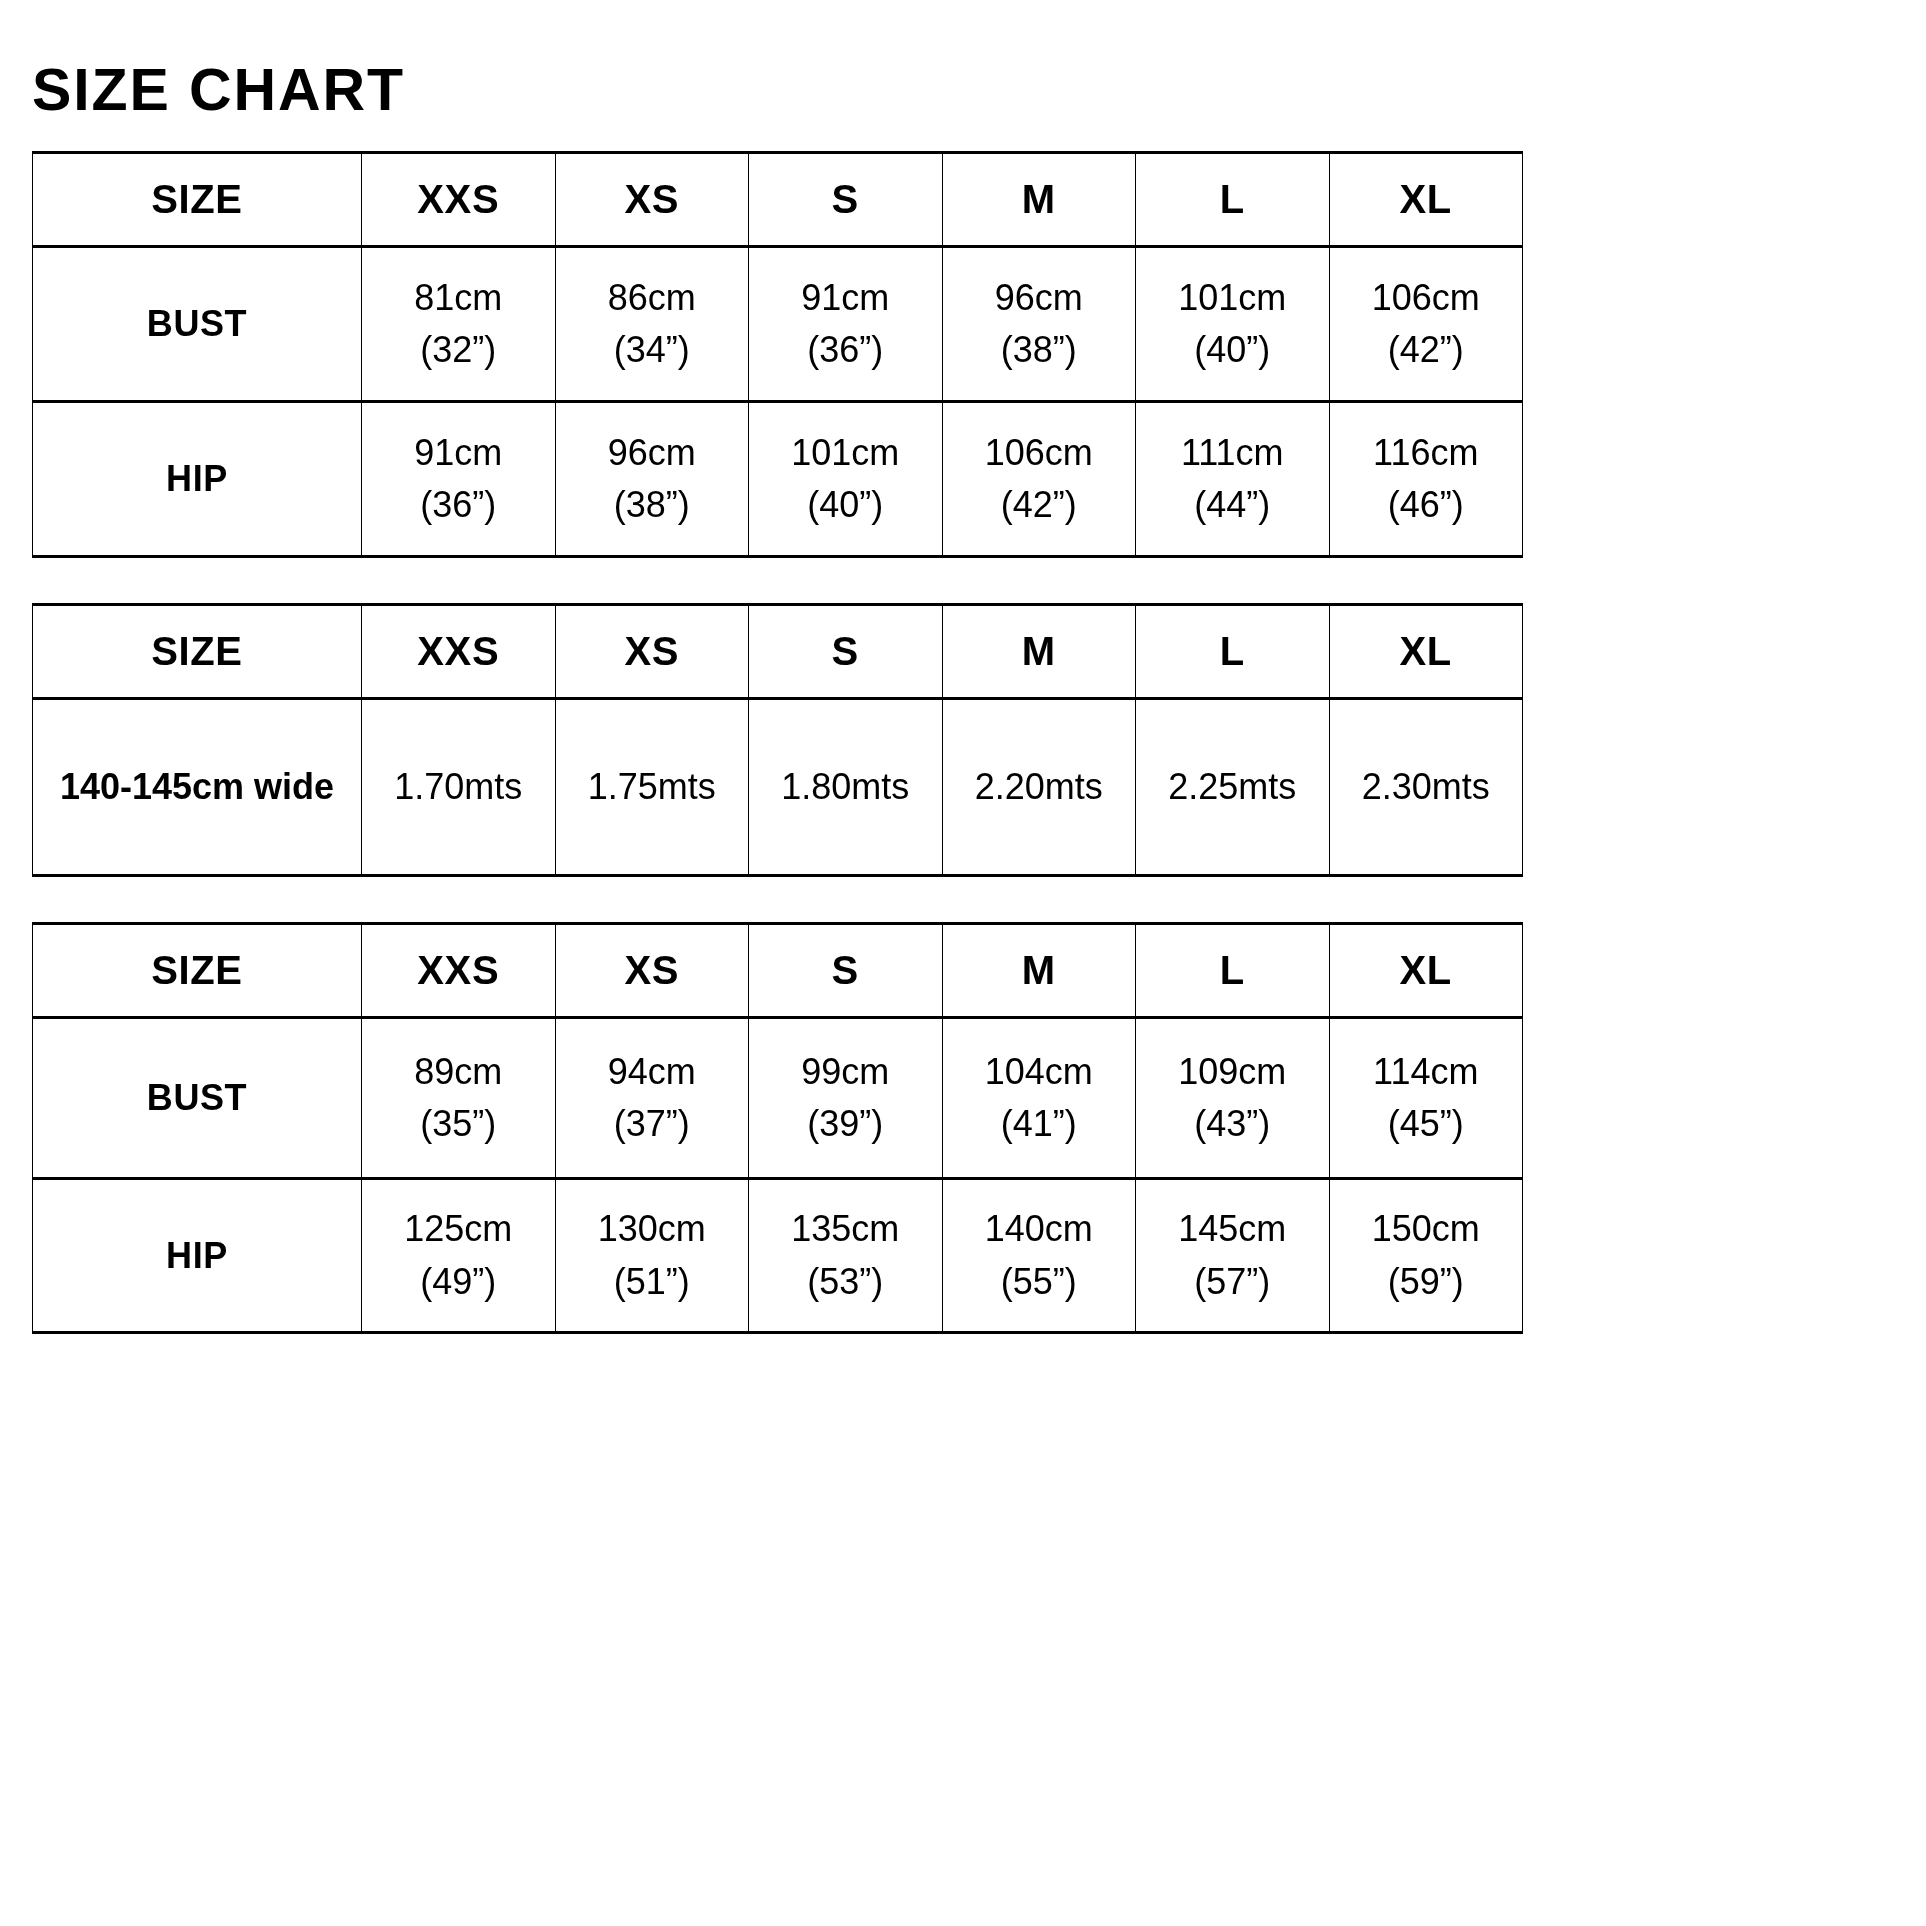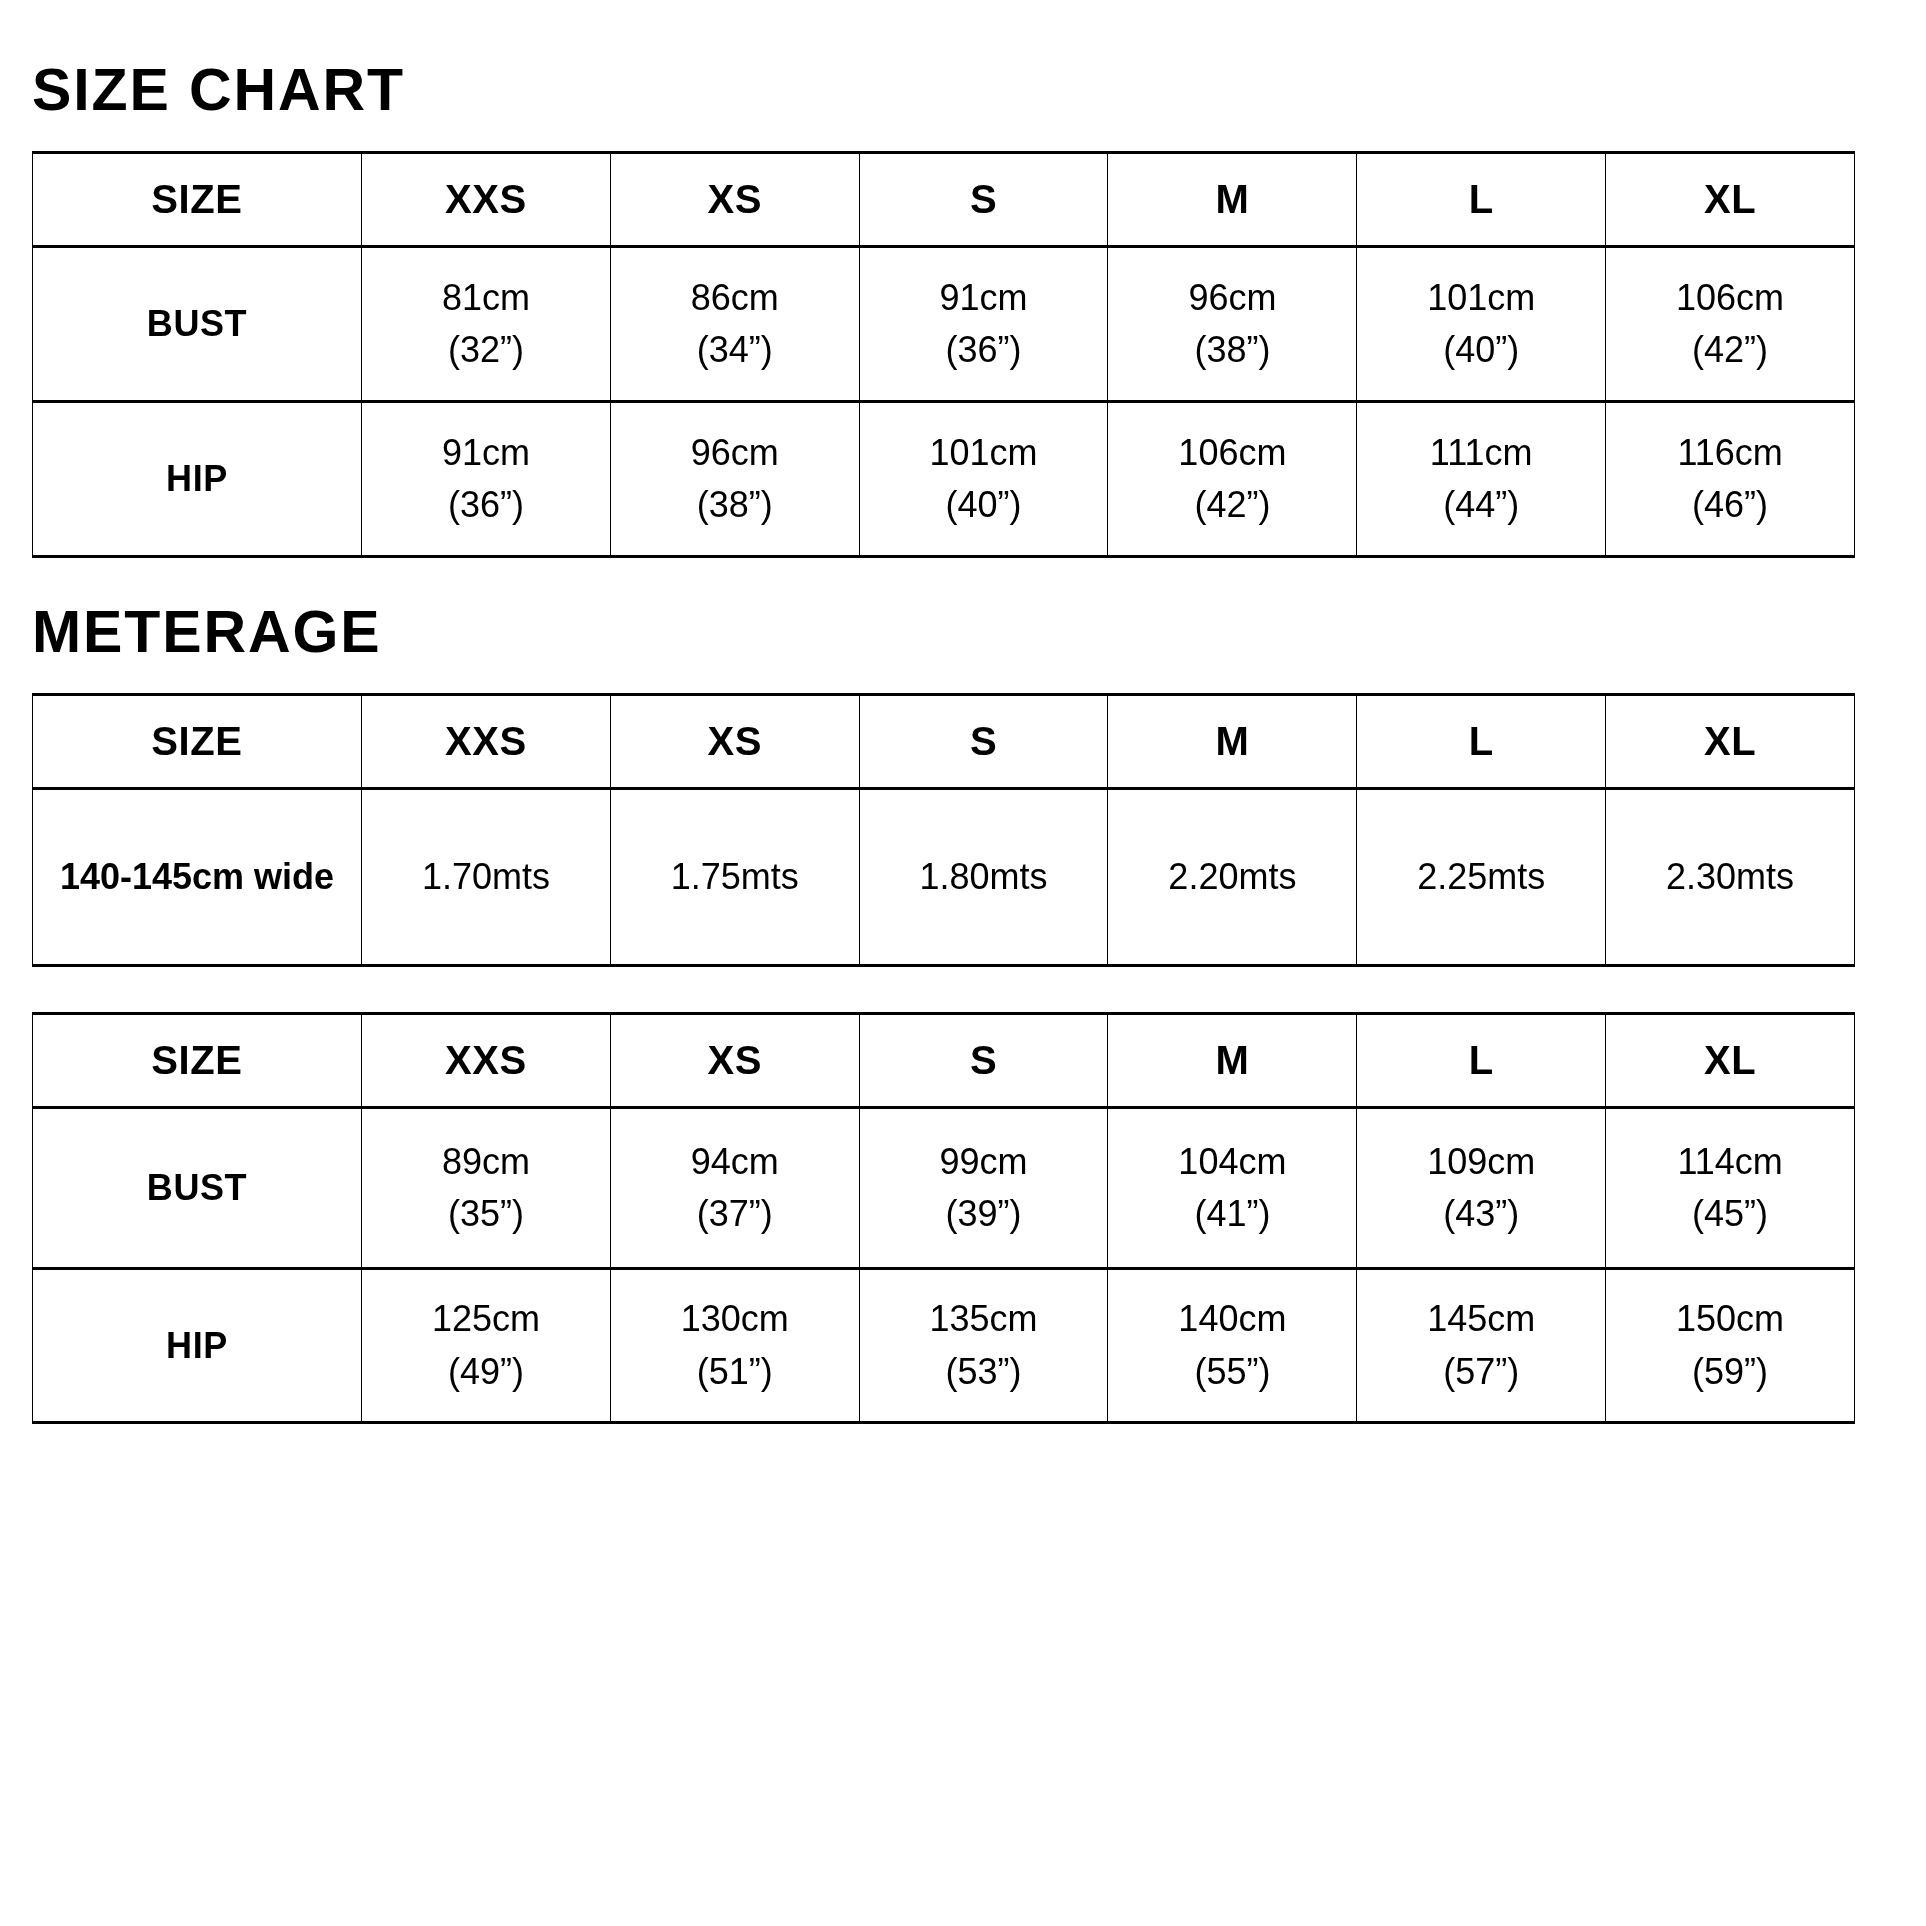--- a/index.html
+++ b/index.html
@@ -19,21 +19,21 @@
   .section-title {
     font-size: 59px;
     font-weight: 700;
     letter-spacing: 1.9px;
     line-height: 1;
     margin: 0 0 31px 0;
   }
 
   table {
     border-collapse: collapse;
-    width: 1823px;
+    width: 1491px;
     table-layout: fixed;
     border-radius: 12px;
   }
   col.c-label { width: 329px; }
 
   th, td {
     border-left: 1.9px solid #000;
     border-right: 1.9px solid #000;
     border-top: 3.9px solid #000;
     border-bottom: 3.9px solid #000;
@@ -134,21 +134,20 @@
           <td class="cell">111cm
 (44”)</td>
           <td class="cell">116cm
 (46”)</td>
         </tr>
       </tbody>
     </table>
   </section>
 
   <section class="section">
-    <h1 class="section-title">METERAGE</h1>
     <table class="t2">
       <colgroup>
         <col class="c-label">
           <col>
           <col>
           <col>
           <col>
           <col>
           <col>
       </colgroup>

